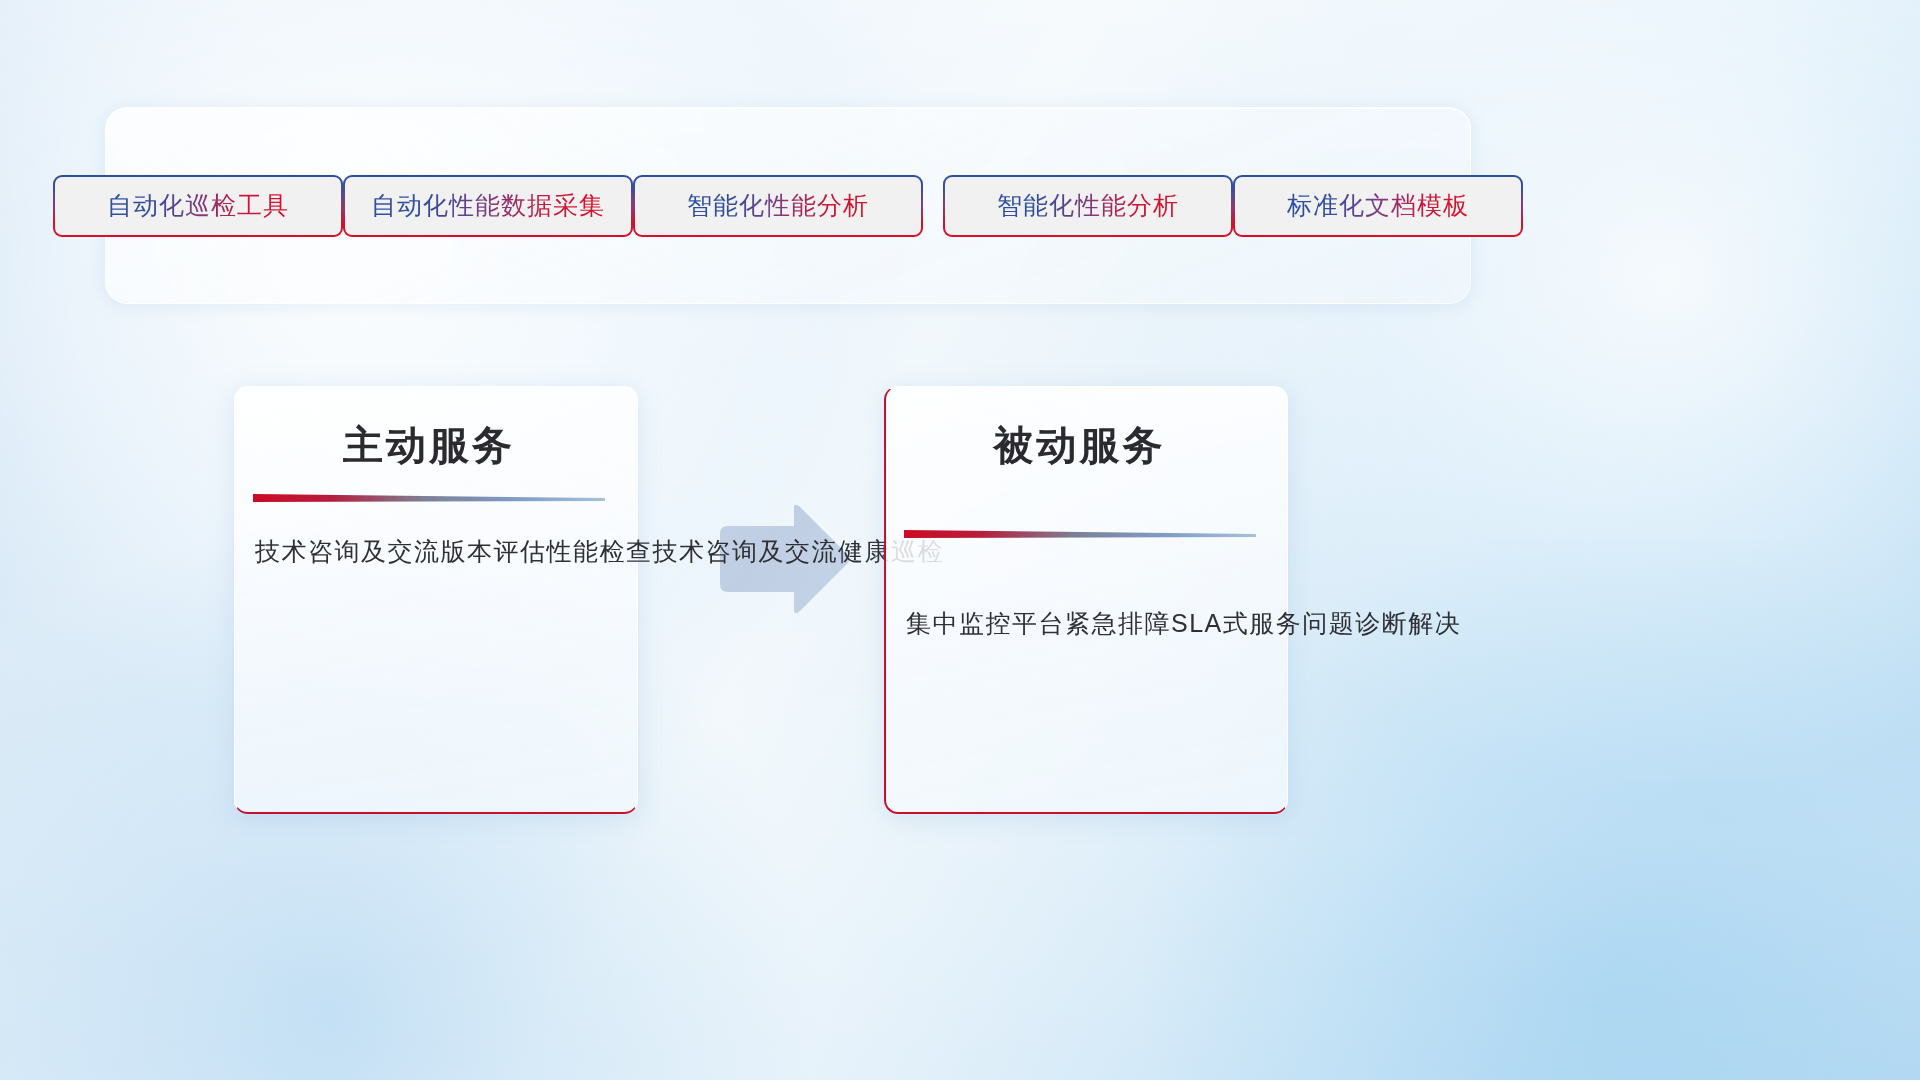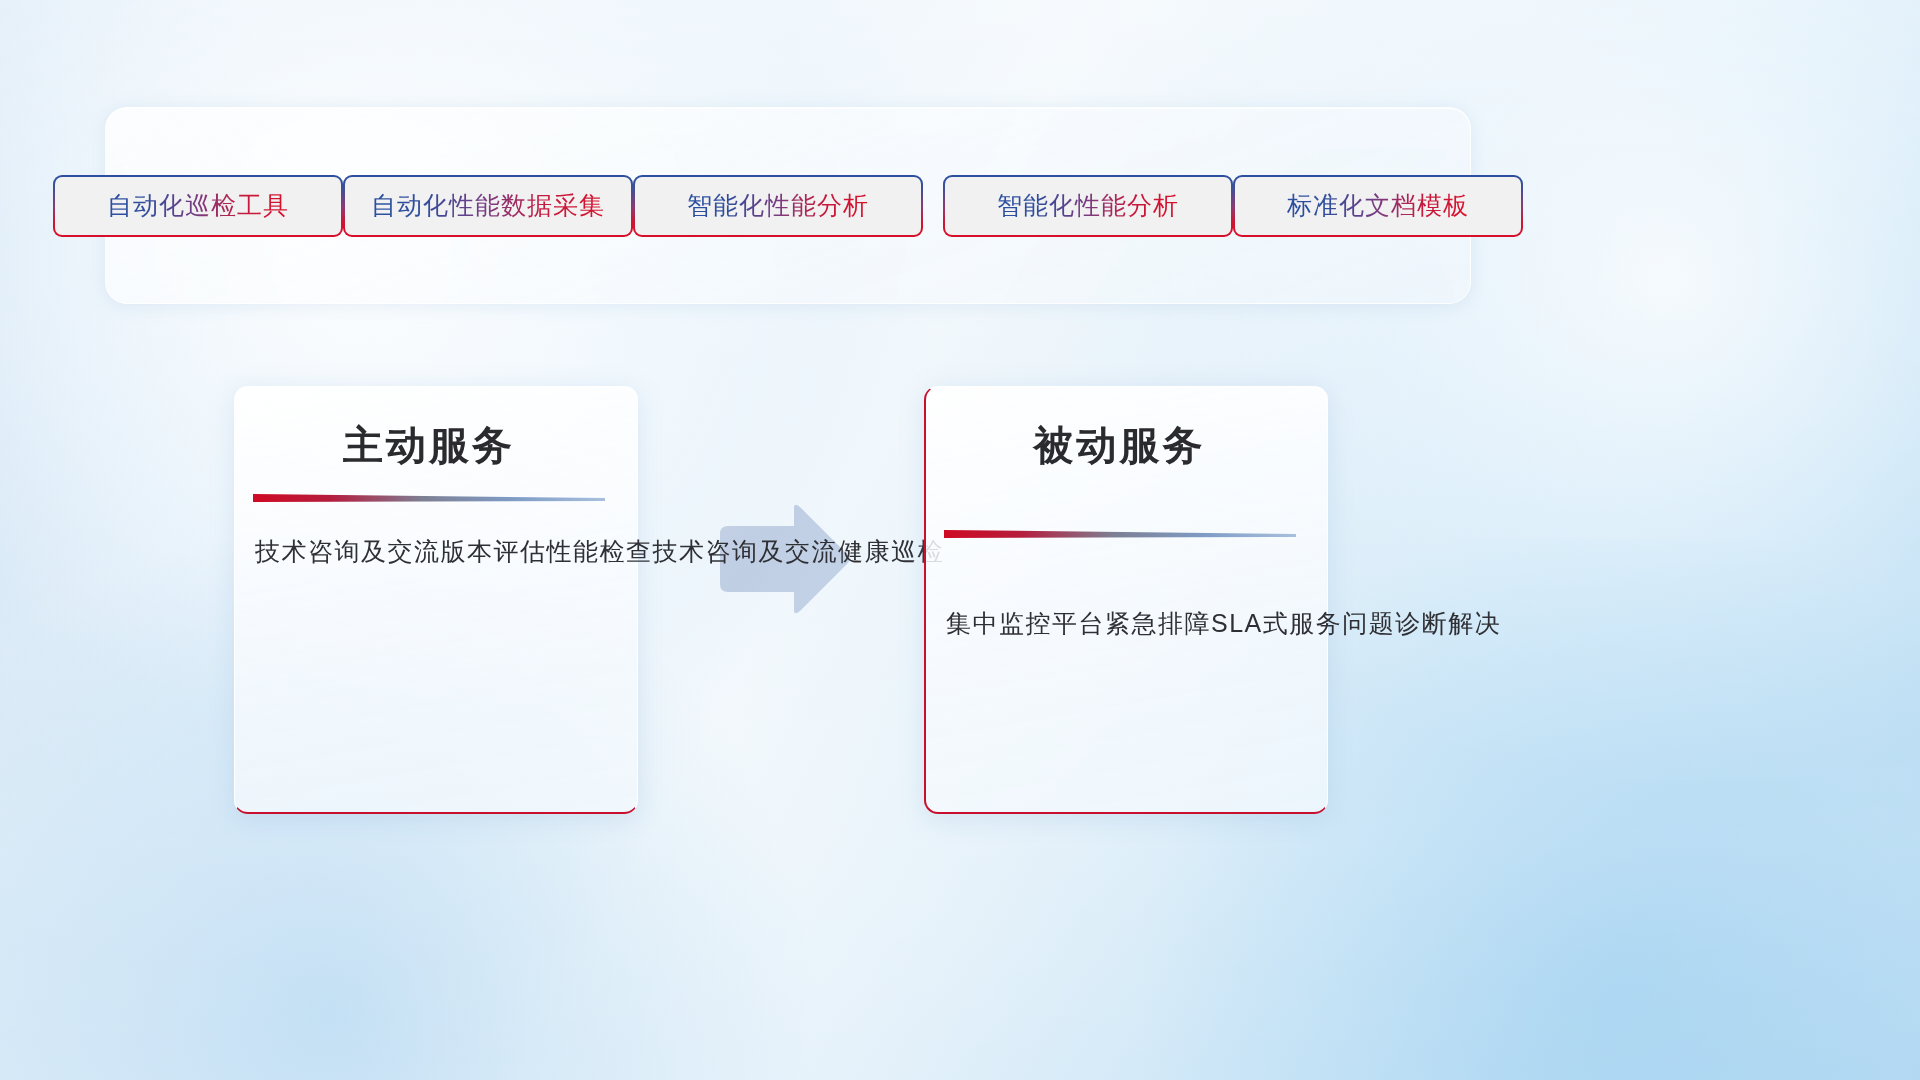--- a/index.html
+++ b/index.html
@@ -168,21 +168,21 @@
     box-shadow:
       0 4px 26px rgba(110,155,200,0.18),
       inset 0 1px 0 rgba(255,255,255,0.9);
     padding: 26px 34px 0 20px;
     display: flex;
     flex-direction: column;
     align-items: center;
     margin-top: 40px;
   }
   #card-proactive { left: 234px; }
-  #card-reactive  { left: 924px; border-left: 2px solid #c8102e; gap: 36px; }
+  #card-reactive  { left: 884px; border-left: 2px solid #c8102e; gap: 36px; }
 
   .card-title {
     font-size: 40px;
     font-weight: 700;
     color: #2b2b2f;
     letter-spacing: 3px;
     line-height: 1.2;
     margin-top: 8px;
   }
 

